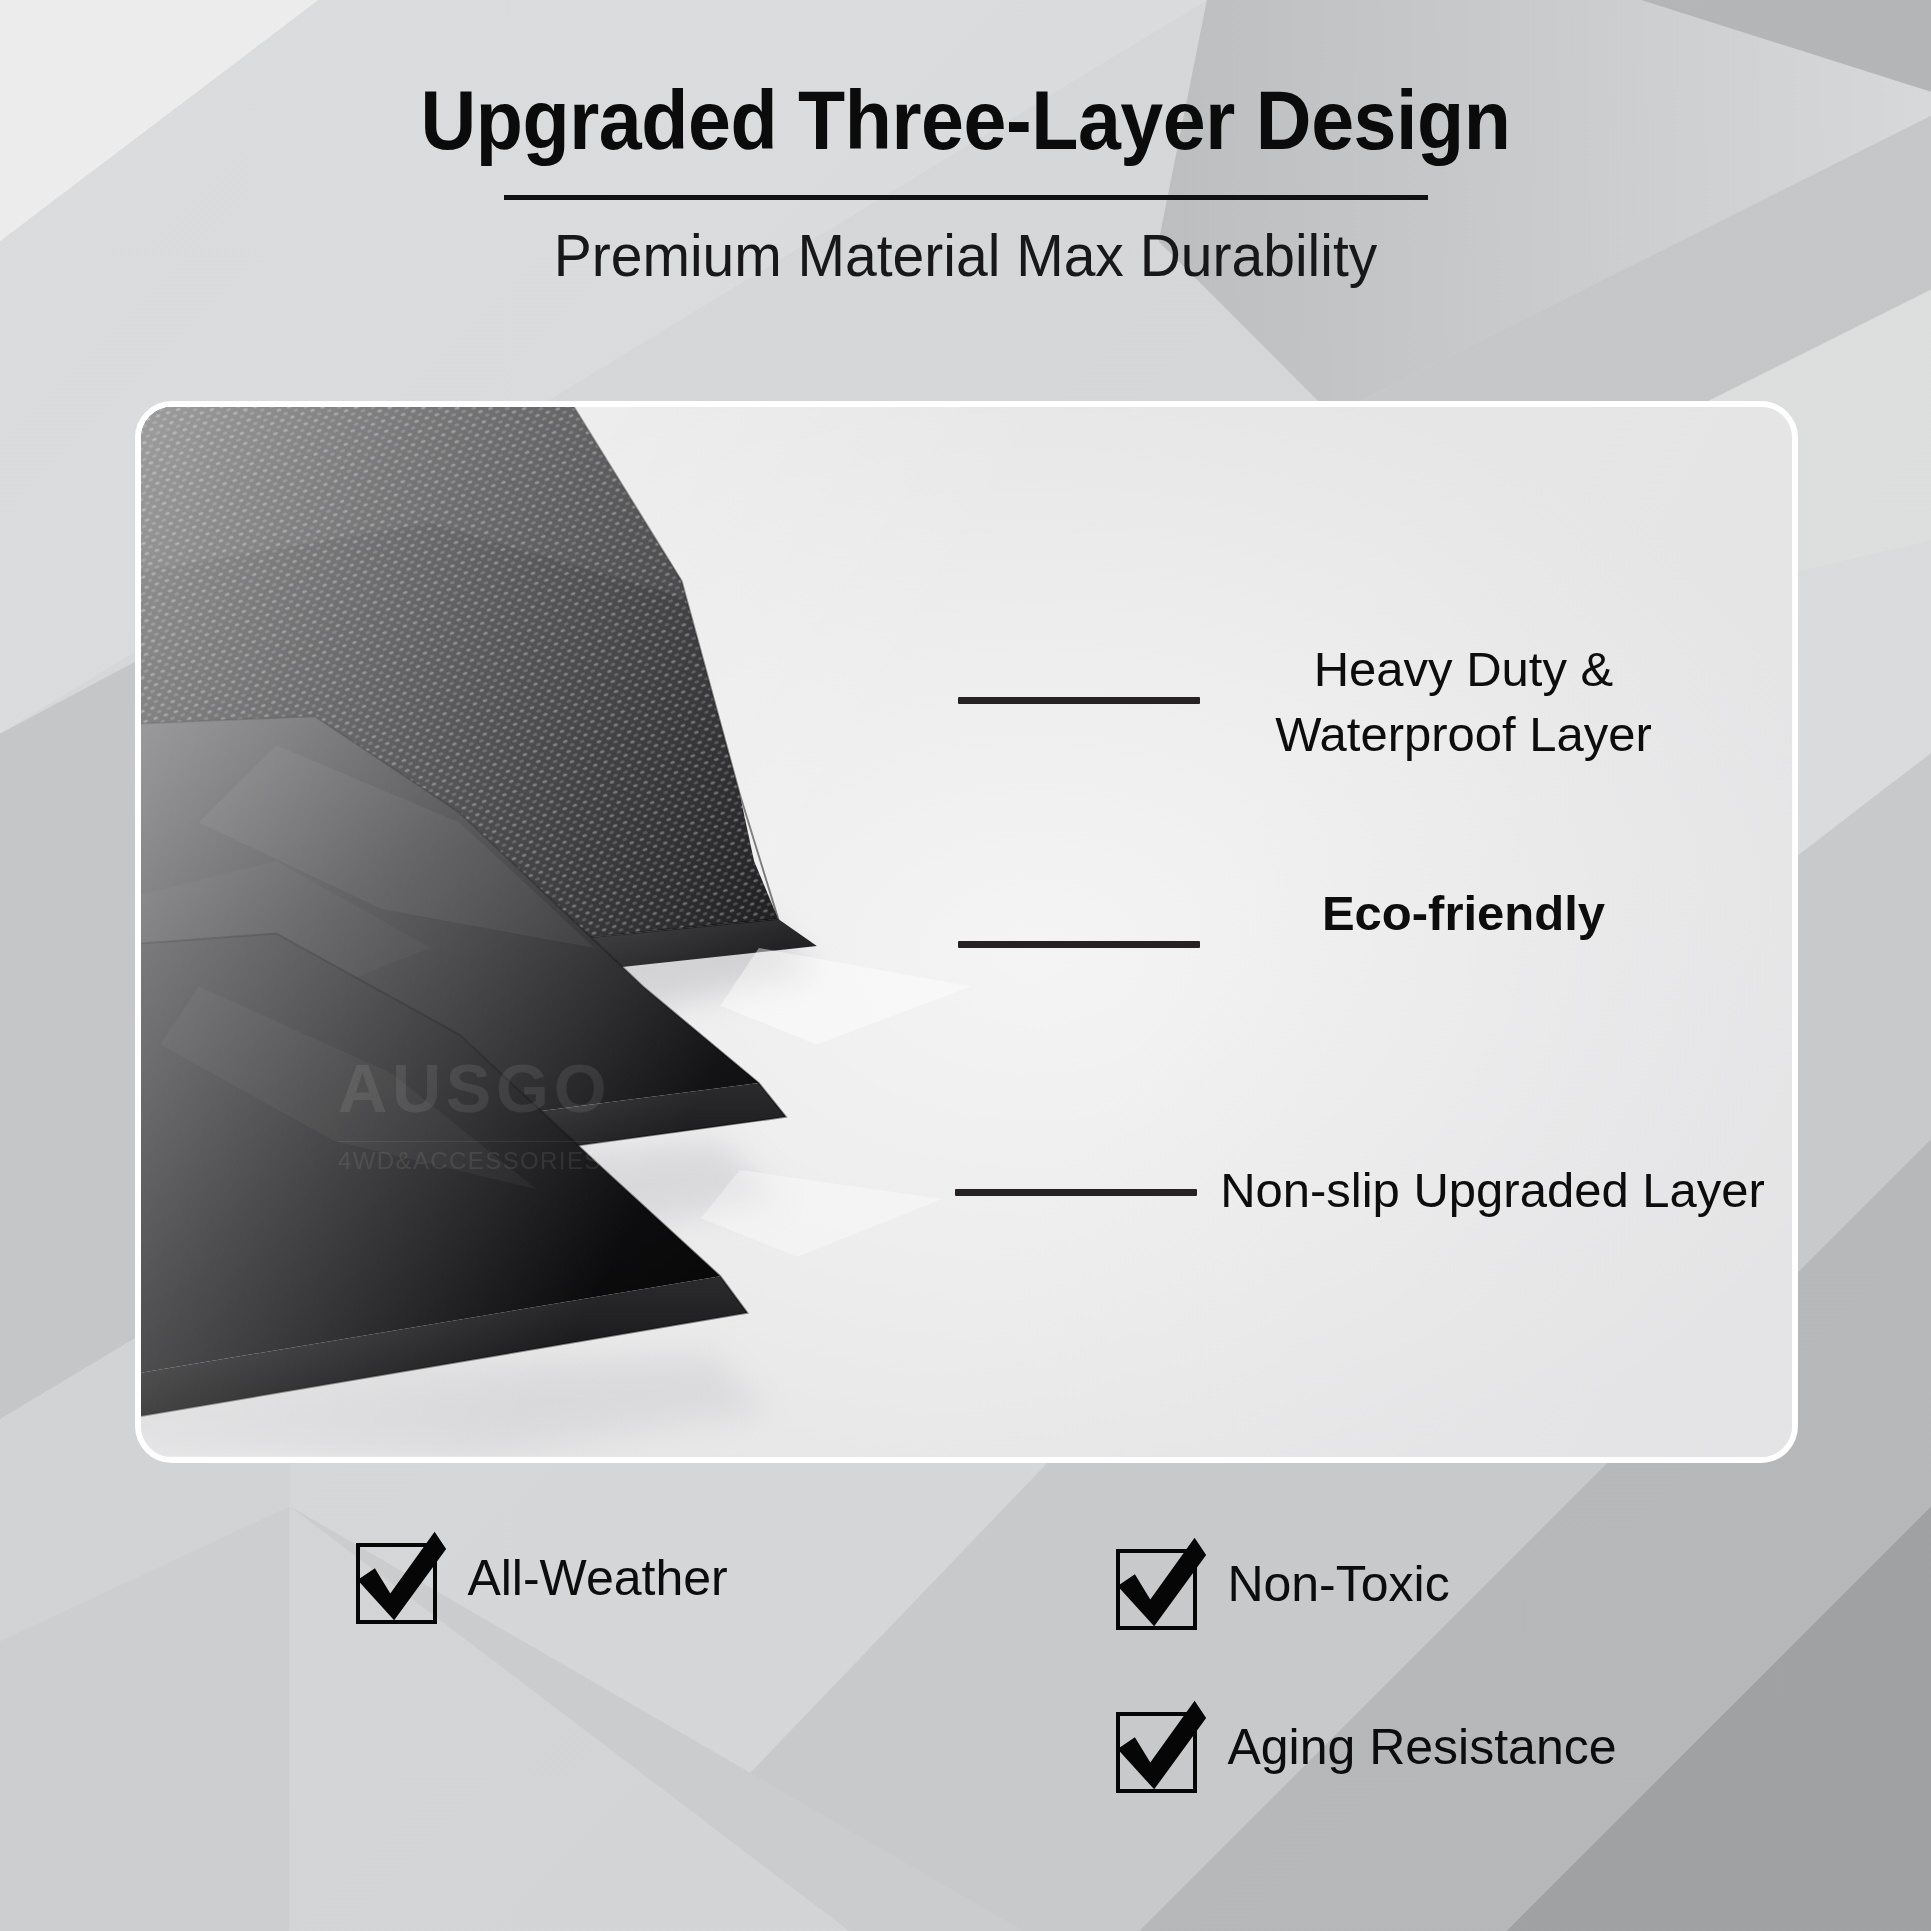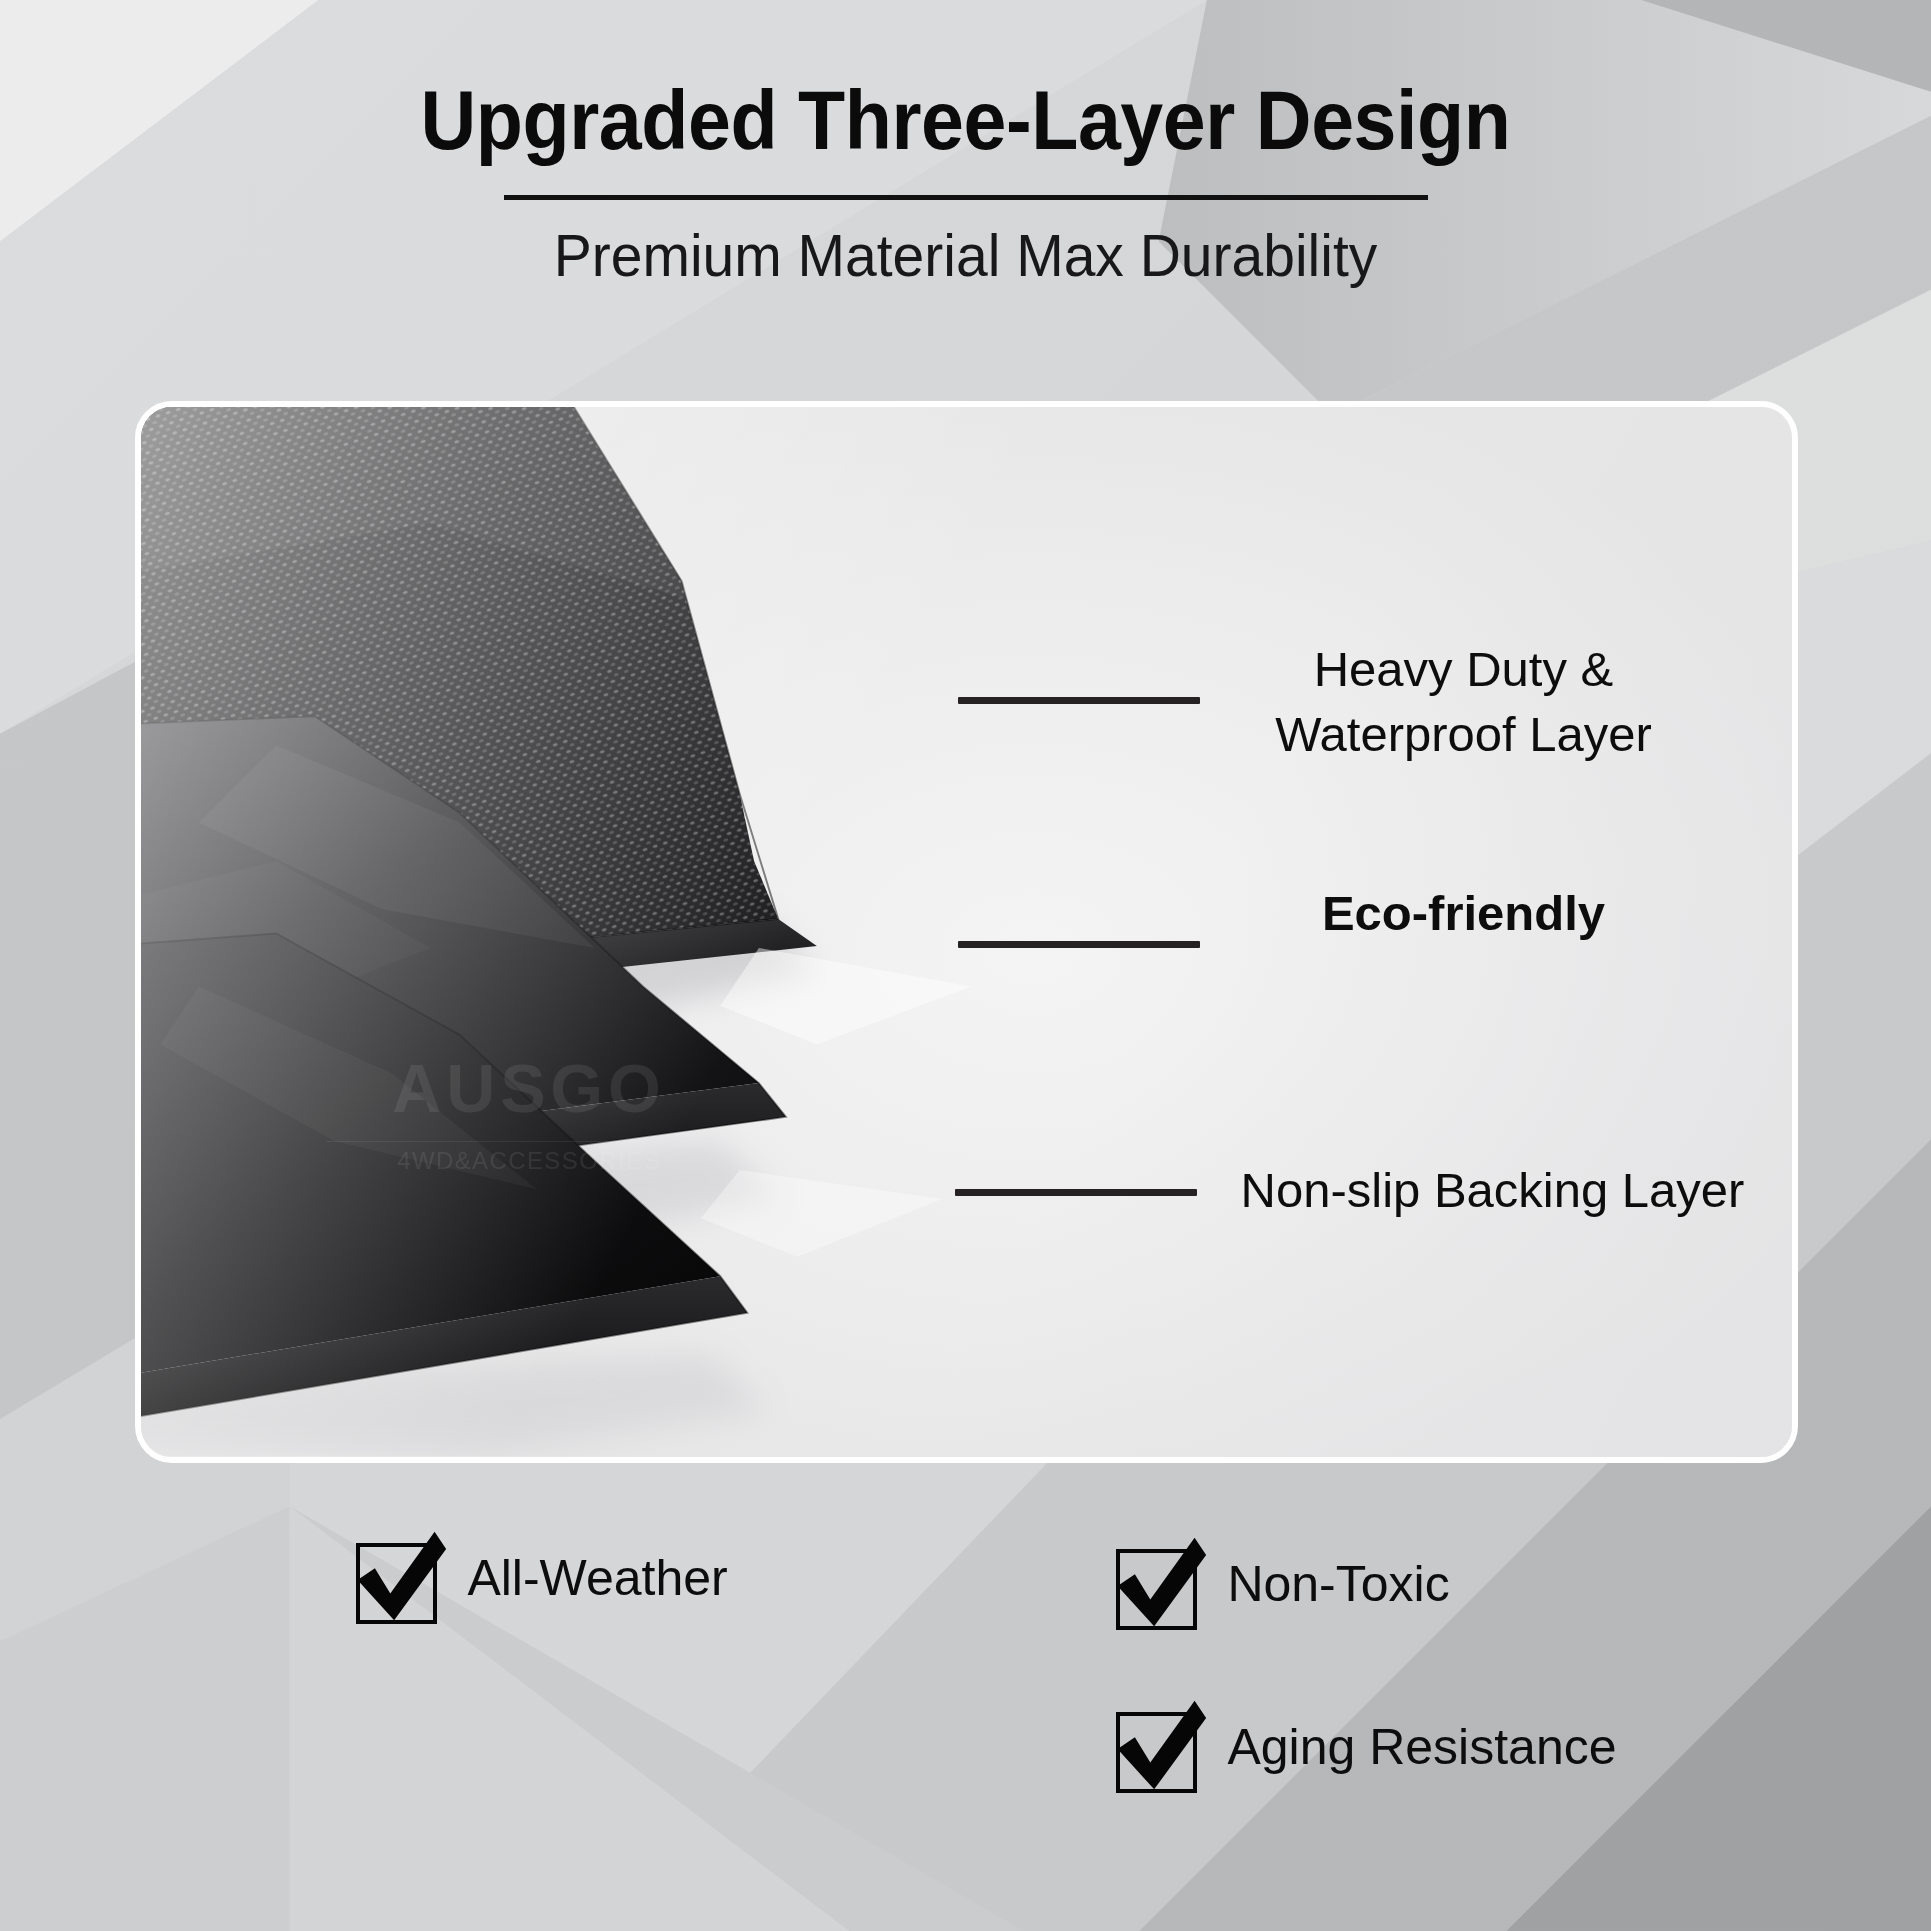--- a/index.html
+++ b/index.html
@@ -61,23 +61,22 @@
     position:absolute; inset:0;
     background:linear-gradient(118deg, rgba(255,255,255,0.55) 0%, rgba(255,255,255,0.0) 42%, rgba(255,255,255,0.0) 60%, rgba(226,226,228,0.55) 100%);
   }
 
   
   .mats { position:absolute; left:0; top:0; width:1649px; height:1049px; }
 
   
   .watermark {
     position:absolute;
-    left:185px; top:647px;
+    left:197px; top:647px;
     width:406px;
-    text-align:center;
     z-index:4;
     pointer-events:none;
     user-select:none;
   }
   .wm-main {
     font-family:"Liberation Sans", sans-serif;
     font-weight:bold;
     font-size:68px;
     letter-spacing:4.8px;
     color:rgba(255,255,255,0.085);
@@ -278,21 +277,21 @@
     <div class="callout">
       <div class="leader" style="left:817px; top:534px; width:242px;"></div>
       <div class="callout-text" style="left:1052px; top:474px; width:541px;font-weight:bold;">
         <div>Eco-friendly</div>
       </div>
     </div>
 
     <div class="callout">
       <div class="leader" style="left:814px; top:782px; width:242px;"></div>
       <div class="callout-text" style="left:1052px; top:751px; width:599px;">
-        <div>Non-slip Backing Layer</div>
+        <div>Non-slip Upgraded Layer</div>
       </div>
     </div>
 
   </div>
 </div>
 
 <div class="features">
 
   <div class="feature-row">
     <div class="feature" style="left:346px; top:0;text-align:center;">

